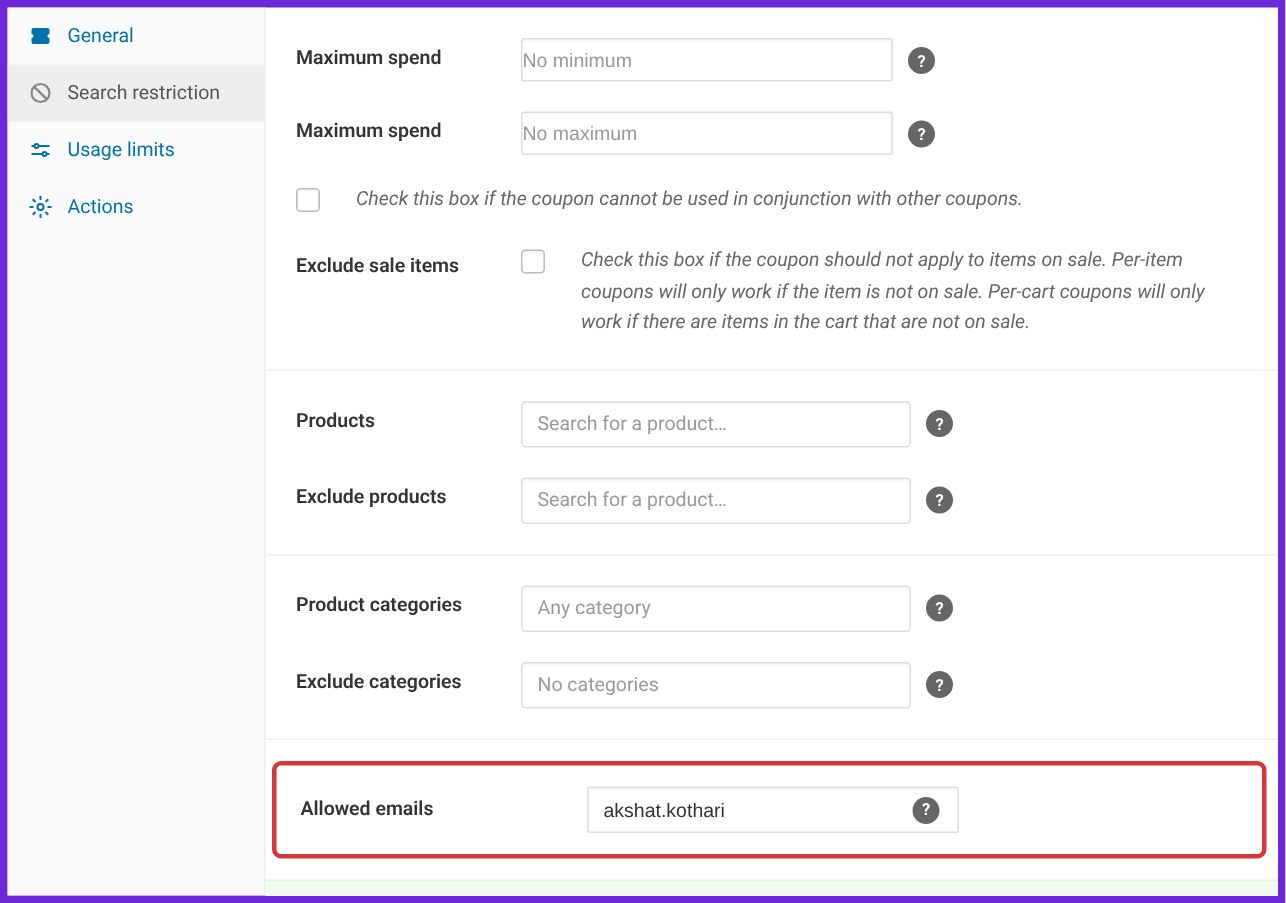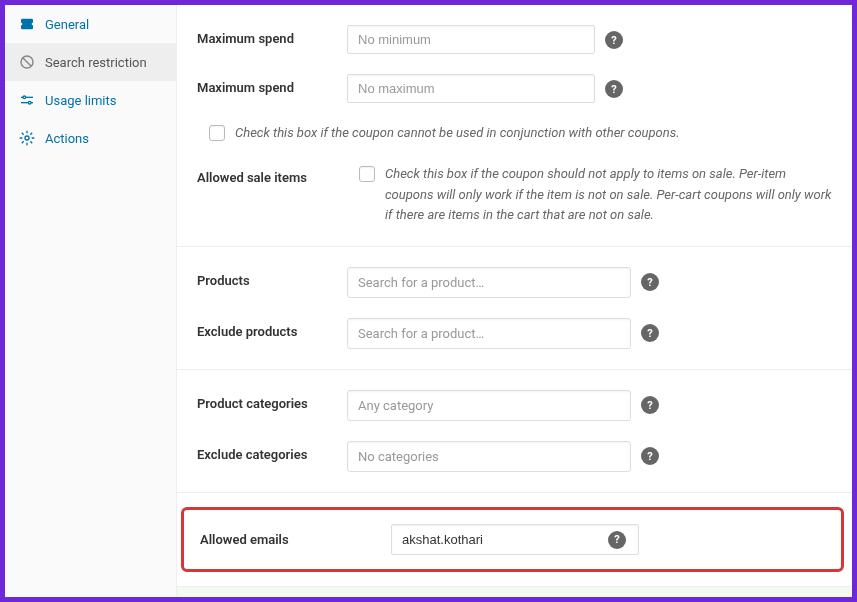--- a/index.html
+++ b/index.html
@@ -9,25 +9,25 @@
 .sidebar-item { display: flex; align-items: center; padding: 11px 14px; color: #0073aa; cursor: pointer; gap: 10px; font-size: 13px; }
 .sidebar-item.active { background: #eee; color: #555; }
 .sidebar-item .icon { width: 16px; height: 16px; display: flex; align-items: center; justify-content: center; flex-shrink: 0; }
 .content { flex: 1; overflow-y: auto; }
 .section { border-bottom: 1px solid #eee; padding: 10px 0; }
 .section.hl { background: #f1fbef; }
 .row { display: flex; align-items: flex-start; padding: 10px 20px; }
 .row-label { width: 150px; flex-shrink: 0; font-weight: 600; color: #333; padding-top: 6px; font-size: 13px; }
 .row-control { flex: 1; display: flex; align-items: flex-start; gap: 10px; }
 .input-wrap { width: 248px; flex-shrink: 0; }
-input[type="text"] { width: 100%; padding: 6px 10px; border: 1px solid #ddd; border-radius: 2px; font-size: 13px; color: #333; background: #fff; box-shadow: inset 0 1px 2px rgba(0,0,0,0.05); }
+input[type="text"] { width: 100%; padding: 6px 0; border: 1px solid #ddd; border-radius: 2px; font-size: 13px; color: #333; background: #fff; box-shadow: inset 0 1px 2px rgba(0,0,0,0.05); }
 input[type="text"]::placeholder { color: #999; }
-.select-box { width: 284px; padding: 7px 10px; border: 1px solid #ddd; border-radius: 3px; font-size: 13px; color: #999; background: #fff; box-shadow: inset 0 1px 2px rgba(0,0,0,0.05); }
+.select-box { width: 260px; padding: 7px 10px; border: 1px solid #ddd; border-radius: 3px; font-size: 13px; color: #999; background: #fff; box-shadow: inset 0 1px 2px rgba(0,0,0,0.05); }
 .help-icon { width: 18px; height: 18px; border-radius: 50%; background: #666; color: #fff; display: flex; align-items: center; justify-content: center; font-size: 11px; font-weight: bold; cursor: help; flex-shrink: 0; margin-top: 6px; }
-.checkbox-row { display: flex; align-items: flex-start; gap: 10px; margin-left: 12px; }
+.checkbox-row { display: flex; align-items: flex-start; gap: 24px; }
 .checkbox { width: 16px; height: 16px; border: 1px solid #bbb; border-radius: 3px; background: #fff; flex-shrink: 0; margin-top: 2px; cursor: pointer; box-shadow: inset 0 1px 2px rgba(0,0,0,0.05); }
 .checkbox-label { font-style: italic; color: #666; line-height: 1.6; font-size: 13px; }
 .highlight-box { border: 3px solid #d63638; border-radius: 6px; margin: 4px 8px 4px 4px; padding: 14px 16px; display: flex; align-items: center; }
 .highlight-box .row-label { padding-top: 0; }
 .highlight-box input[type="text"] { padding: 7px 10px; margin-left: 41px; }
 .highlight-box .help-icon { margin-top: 0; }
 svg { display: block; }
 </style>
 </head>
 <body>
@@ -92,21 +92,21 @@
       </div>
       <div class="row">
         <div class="row-control">
           <div class="checkbox-row">
             <div class="checkbox"></div>
             <div class="checkbox-label">Check this box if the coupon cannot be used in conjunction with other coupons.</div>
           </div>
         </div>
       </div>
       <div class="row">
-        <div class="row-label">Allowed sale items</div>
+        <div class="row-label">Exclude sale items</div>
         <div class="row-control">
           <div class="checkbox-row">
             <div class="checkbox"></div>
             <div class="checkbox-label">Check this box if the coupon should not apply to items on sale. Per-item coupons will only work if the item is not on sale. Per-cart coupons will only work if there are items in the cart that are not on sale.</div>
           </div>
         </div>
       </div>
     </div>
 
     <div class="section">

